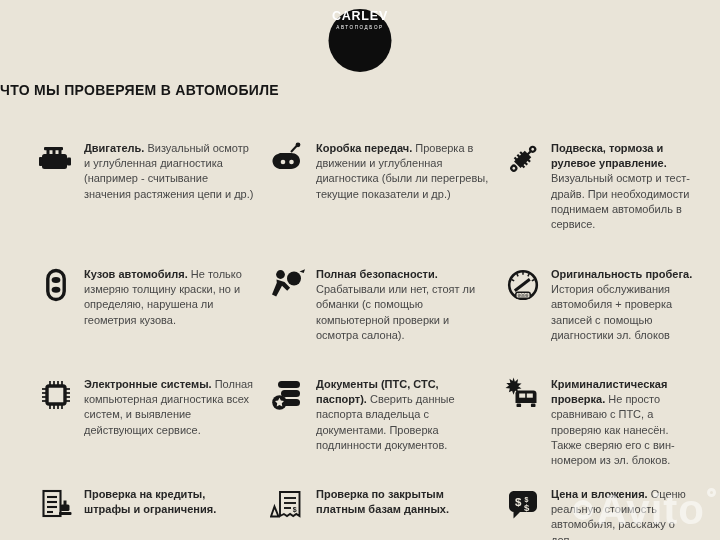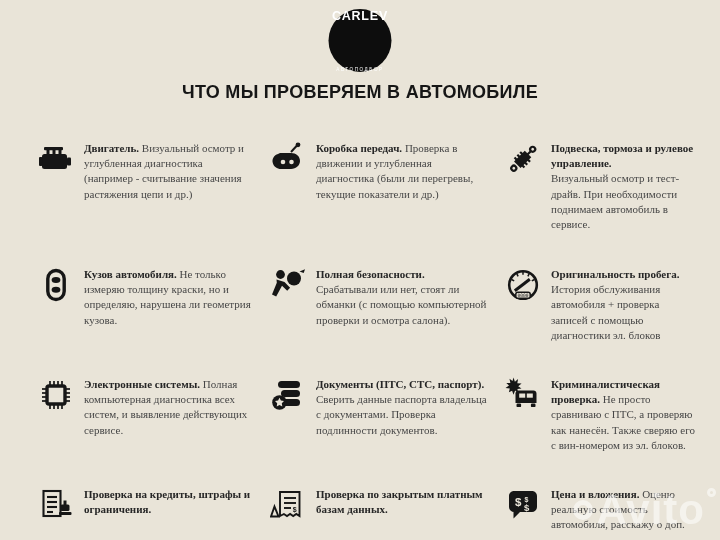--- a/index.html
+++ b/index.html
@@ -10,38 +10,38 @@
   html,body{margin:0;padding:0;}
   body{
     width:720px;height:540px;overflow:hidden;position:relative;
     background:var(--bg);
     font-family:"Liberation Sans","DejaVu Sans",sans-serif;
   }
   .logo{
     position:absolute;top:9px;left:50%;transform:translateX(-50%);
     width:63px;height:63px;border-radius:50%;background:var(--logo-bg);
     color:var(--logo-fg);display:flex;flex-direction:column;
-    align-items:center;justify-content:space-between;text-align:center;
+    align-items:center;justify-content:flex-start;text-align:center;
   }
   .logo .brand{font-size:12.5px;font-weight:bold;letter-spacing:0.8px;}
   .logo .tagline{font-size:4.6px;letter-spacing:1.6px;margin-top:2px;}
   h1{
-    position:absolute;top:82px;left:0;right:0;margin:0;text-align:center;
-    font-size:18px;font-weight:800;letter-spacing:0.3px;color:var(--ink);
+    position:absolute;top:82px;left:0;right:0;margin:0;text-align:left;
+    font-size:14px;font-weight:800;letter-spacing:0.3px;color:var(--ink);
   }
   .grid{
     position:absolute;top:140px;left:38px;right:6px;
     display:grid;
     grid-template-columns:232px 235px 1fr;
     grid-template-rows:126px 110px 110px auto;
   }
   .cell{display:flex;gap:10px;padding-right:16px;align-items:flex-start;}
   .icon{flex:0 0 36px;height:36px;margin-top:1px;}
   .icon svg{width:36px;height:36px;display:block;}
-  .item-body{font-size:11px;line-height:1.38;color:var(--body);padding-top:1px;font-family:Liberation Serif, serif;}
+  .item-body{font-size:11px;line-height:1.38;color:var(--body);padding-top:1px;}
   .item-title{font-weight:bold;color:var(--title);}
   .cell.break .item-title{display:block;}
   .watermark{
     position:absolute;right:4px;bottom:6px;display:flex;align-items:center;
     color:var(--wm);font-weight:bold;font-size:42px;letter-spacing:1px;
     pointer-events:none;
   }
   .watermark .ring{
     width:20px;height:20px;border:5px solid var(--wm);border-radius:50%;
     margin-right:4px;

